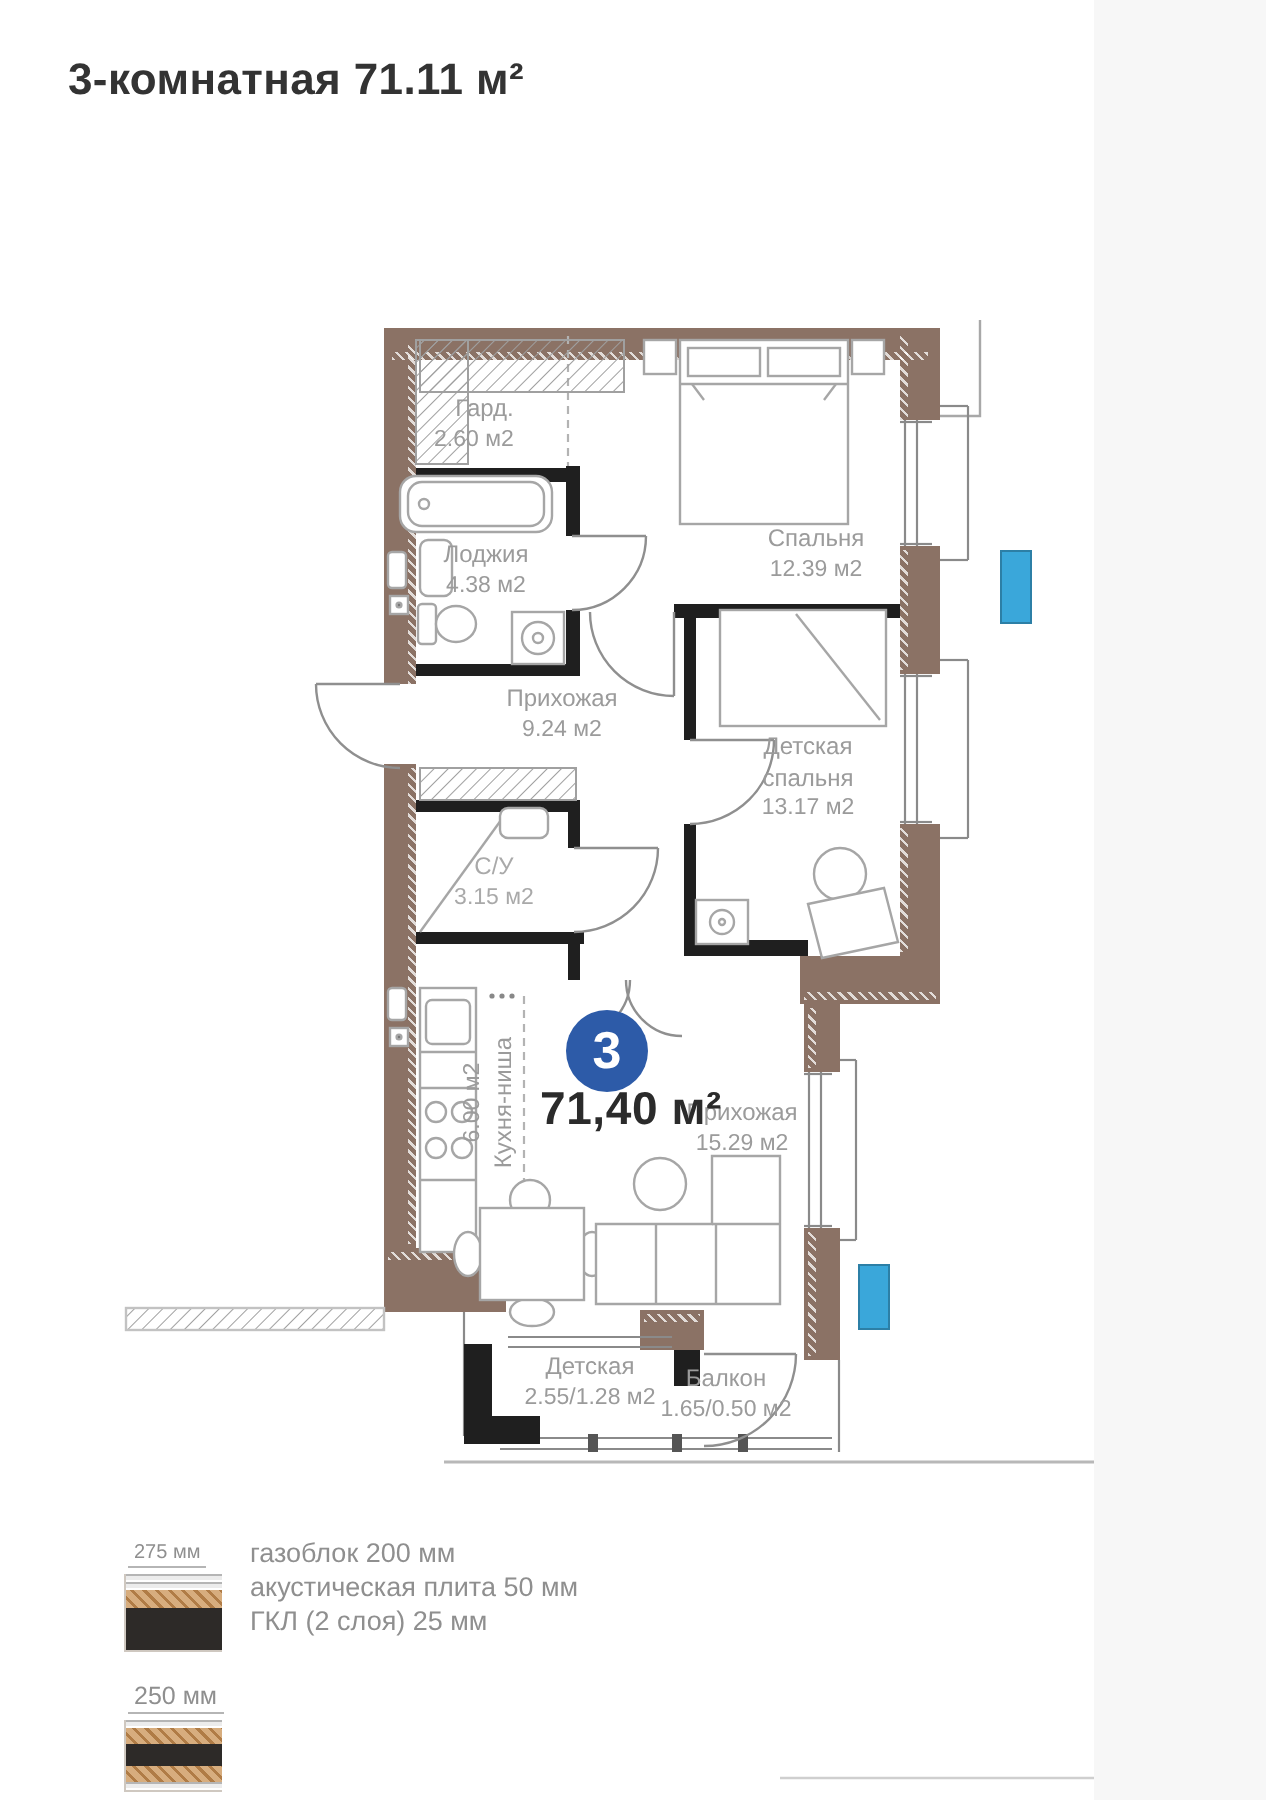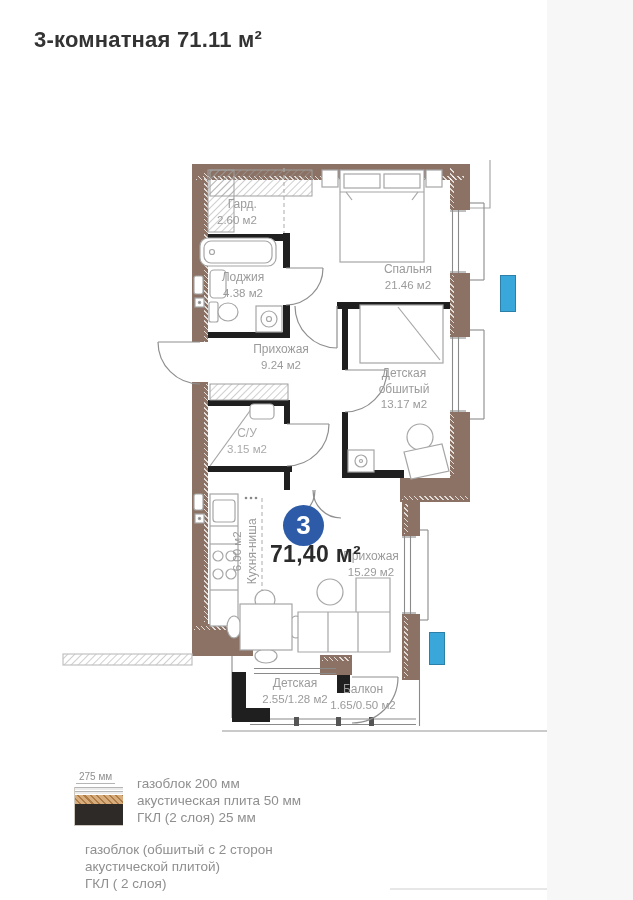--- a/index.html
+++ b/index.html
@@ -14,21 +14,21 @@
   .rlabel{position:absolute;font-size:12px;line-height:1.3;color:#9b9b9b;text-align:center;transform:translateX(-50%);white-space:nowrap;}
   .rlabel .area{font-size:11.5px;}
   .rlabel.leftal{transform:none;text-align:right;}
   .rlabel.wrap{white-space:normal;width:72px;}
   .rlabel.rot{transform:rotate(-90deg);width:96px;left:197px;top:536px;white-space:nowrap;}
   .badge{position:absolute;left:283px;top:505px;width:41px;height:41px;border-radius:50%;
          background:#2d5ba8;color:#fff;font-size:26px;font-weight:700;
          display:flex;align-items:center;justify-content:center;}
   .total{position:absolute;left:270px;top:541px;font-size:23px;font-weight:700;color:#2b2b2b;letter-spacing:.3px;}
   .legend{position:absolute;left:62px;top:766px;}
-  .litem{display:flex;align-items:flex-end;margin-bottom:13px;margin-left:12px;}
+  .litem{display:flex;align-items:flex-start;margin-bottom:13px;}
   .lswcol{width:52px;flex:0 0 52px;}
   .thick{display:inline-block;font-size:10px;color:#8f8f8f;border-bottom:1px solid #b5b5b5;padding:0 3px 1px 3px;margin-left:2px;}
   .thick.big{font-size:12.5px;}
   .sw{width:48px;border-left:1px solid #cfc8c0;border-bottom:1px solid #cfc8c0;margin-top:3px;}
   .l-line{height:2px;background:#ececec;border-top:1px solid #b5b5b5;margin-bottom:1px;}
   .l-tan{height:9px;background:repeating-linear-gradient(45deg,#d7ad7e 0 3px,#b07c46 3px 4.5px);}
   .l-tan.s{height:8px;}
   .l-blk{height:21px;background:#2d2a28;}
   .l-blk.s{height:11px;}
   .ltext{margin-left:11px;font-size:13.5px;color:#8f8f8f;line-height:17px;padding-top:2px;}
@@ -268,28 +268,28 @@
   <div class="rlabel leftal" style="left:217px;top:197px">
     <div>Гард.</div>
     <div class="area">2.60 м2</div>
   </div>
   <div class="rlabel" style="left:243px;top:270px">
     <div>Лоджия</div>
     <div class="area">4.38 м2</div>
   </div>
   <div class="rlabel" style="left:408px;top:262px">
     <div>Спальня</div>
-    <div class="area">21.46 м2</div>
+    <div class="area">12.39 м2</div>
   </div>
   <div class="rlabel" style="left:281px;top:342px">
     <div>Прихожая</div>
     <div class="area">9.24 м2</div>
   </div>
   <div class="rlabel wrap" style="left:404px;top:366px">
-    <div>Детская обшитый</div>
+    <div>Детская спальня</div>
     <div class="area">13.17 м2</div>
   </div>
   <div class="rlabel" style="left:247px;top:426px;opacity:.85">
     <div>С/У</div>
     <div class="area">3.15 м2</div>
   </div>
   <div class="rlabel rot">
     <div class="area">6.00 м2</div>
     <div>Кухня-ниша</div>
   </div>
@@ -322,21 +322,26 @@
             <div class="l-blk"></div>
         </div>
       </div>
       <div class="ltext">
         <div>газоблок 200 мм</div>
         <div>акустическая плита 50 мм</div>
         <div>ГКЛ (2 слоя) 25 мм</div>
       </div>
     </div>
     <div class="litem">
-      <div class="ltext">
-        <div>газоблок (обшитый с 2 сторон</div>
-        <div>акустической плитой)</div>
-        <div>ГКЛ ( 2 слоя)</div>
+      <div class="lswcol">
+        <span class="thick big">250 мм</span>
+        <div class="sw">
+          <div class="l-line"></div>
+          <div class="l-tan s"></div>
+            <div class="l-blk s"></div>
+            <div class="l-tan s"></div>
+          <div class="l-line"></div>
+        </div>
       </div>
     </div>
   </div>
 
 </div>
 
 </body></html>

